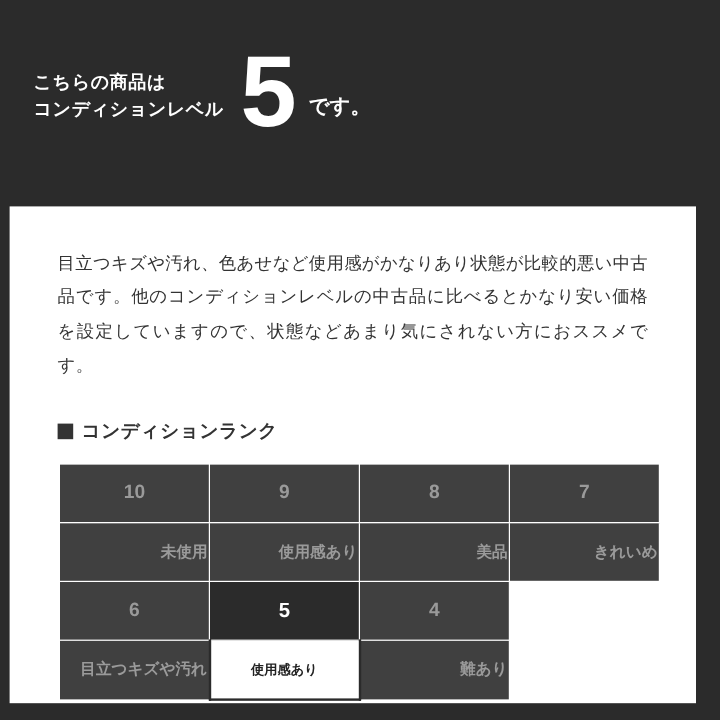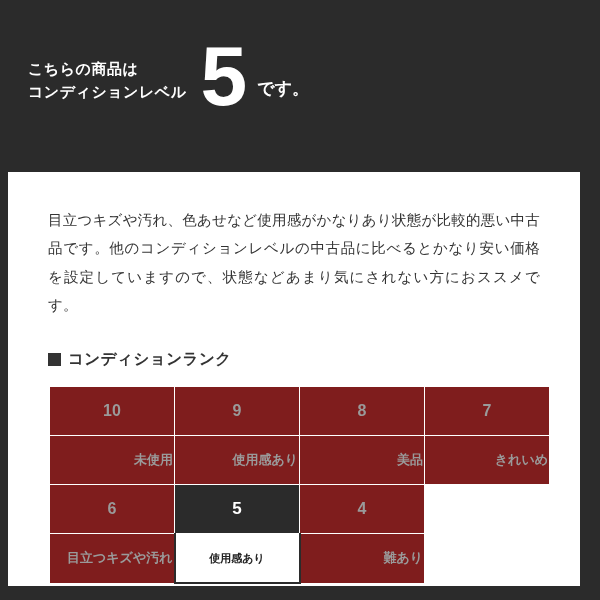--- a/index.html
+++ b/index.html
@@ -114,21 +114,21 @@
     width: 489px;
     margin-left: 1px;
     table-layout: fixed;
   }
   .rank-table td {
     border: 1px solid #ffffff;
     width: 122px;
     height: 46px;
     text-align: center;
     vertical-align: middle;
-    background: #7f1d1d;
+    background: #404040;
     color: #9a9a9a;
   }
   .rank-table td.num {
     font-size: 16px;
     font-weight: bold;
   }
   .rank-table td.lbl {
     font-size: 13px;
     font-weight: bold;
     text-align: right;

